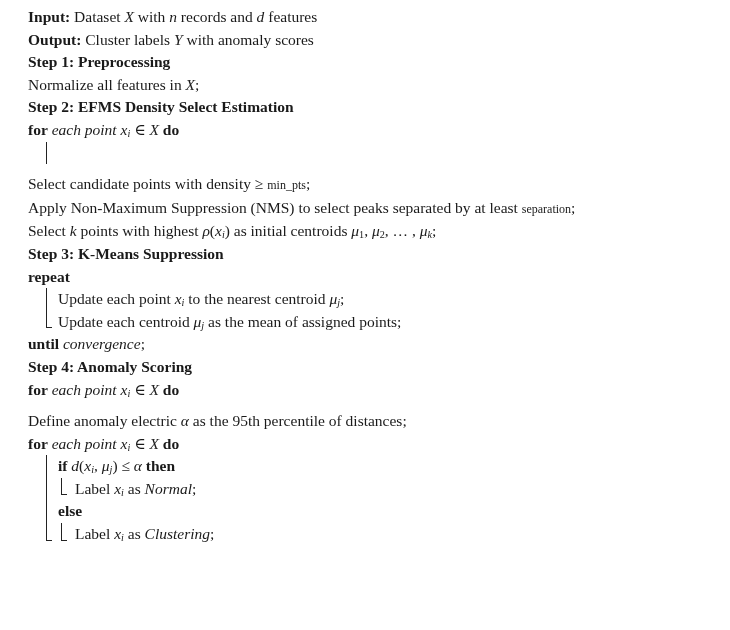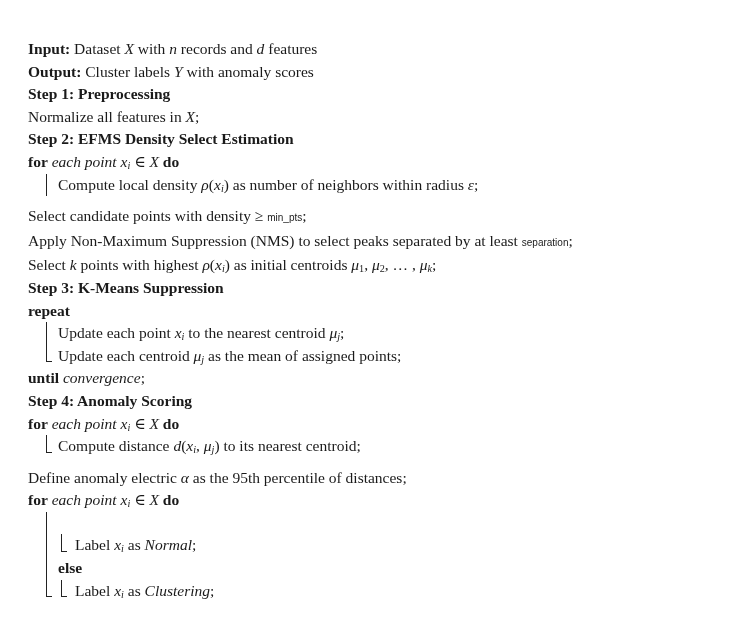--- a/index.html
+++ b/index.html
@@ -3,41 +3,41 @@
 <meta charset="utf-8">
 <style>
   html,body{margin:0;padding:0;}
   body{
     width:730px;height:630px;box-sizing:border-box;overflow:hidden;
     background:#ffffff;color:#1a1a1a;
     font-family:"Liberation Serif","DejaVu Serif",serif;
     font-size:15.5px;
     padding-top:6px;
   }
-  .algo{width:730px;margin-top:32px;}
+  .algo{width:730px;}
   .line{display:flex;align-items:stretch;padding-left:28px;line-height:22.6px;min-height:22.6px;}
   .line.gap{margin-top:9px;}
   .txt{white-space:pre-wrap;}
   
   .br{position:relative;flex:0 0 auto;align-self:stretch;}
   .br0{width:30px;}
   .br1{width:17px;}
   .v{position:absolute;top:0;bottom:0;width:1px;background:#222;}
   .br0 .v{left:18px;}
   .br1 .v{left:3px;}
   .br.foot .v{bottom:5px;}
   .br.foot::after{content:"";position:absolute;bottom:5px;width:6px;height:1px;background:#222;}
   .br0.foot::after{left:18px;}
   .br1.foot::after{left:3px;}
   
   .s-b{font-weight:700;}
   .s-i{font-style:italic;}
   .s-sub{font-size:66%;line-height:0;vertical-align:-0.18em;}
   .s-isub{font-style:italic;font-size:66%;line-height:0;vertical-align:-0.18em;}
-  .s-m{font-family:Liberation Sans, sans-serif;font-size:10px;}
+  .s-m{font-family:Liberation Serif, serif;font-size:12px;}
 </style>
 </head>
 <body>
 
 <div class="algo">
     <div class="line">
       <span class="txt"><span class="s-b">Input:</span><span class="s-n"> Dataset </span><span class="s-i">X</span><span class="s-n"> with </span><span class="s-i">n</span><span class="s-n"> records and </span><span class="s-i">d</span><span class="s-n"> features</span></span>
     </div>
     <div class="line">
       <span class="txt"><span class="s-b">Output:</span><span class="s-n"> Cluster labels </span><span class="s-i">Y</span><span class="s-n"> with anomaly scores</span></span>
@@ -51,21 +51,20 @@
     <div class="line">
       <span class="txt"><span class="s-b">Step 2: EFMS Density Select Estimation</span></span>
     </div>
     <div class="line">
       <span class="txt"><span class="s-b">for</span><span class="s-i"> each point x</span><span class="s-isub">i</span><span class="s-i"> ∈ X </span><span class="s-b">do</span></span>
     </div>
     <div class="line">
       <span class="br br0">
         <span class="v"></span>
       </span>
-      <span class="txt"><span class="s-n">Compute local density </span><span class="s-i">ρ</span><span class="s-n">(</span><span class="s-i">x</span><span class="s-isub">i</span><span class="s-n">) as number of neighbors within radius </span><span class="s-i">ε</span><span class="s-n">;</span></span>
     </div>
     <div class="line gap">
       <span class="txt"><span class="s-n">Select candidate points with density ≥ </span><span class="s-m">min_pts</span><span class="s-n">;</span></span>
     </div>
     <div class="line">
       <span class="txt"><span class="s-n">Apply Non-Maximum Suppression (NMS) to select peaks separated by at least </span><span class="s-m">separation</span><span class="s-n">;</span></span>
     </div>
     <div class="line">
       <span class="txt"><span class="s-n">Select </span><span class="s-i">k</span><span class="s-n"> points with highest </span><span class="s-i">ρ</span><span class="s-n">(</span><span class="s-i">x</span><span class="s-isub">i</span><span class="s-n">) as initial centroids </span><span class="s-i">μ</span><span class="s-sub">1</span><span class="s-n">, </span><span class="s-i">μ</span><span class="s-sub">2</span><span class="s-n">, … , </span><span class="s-i">μ</span><span class="s-isub">k</span><span class="s-n">;</span></span>
     </div>
@@ -89,36 +88,31 @@
     </div>
     <div class="line">
       <span class="txt"><span class="s-b">until</span><span class="s-i"> convergence</span><span class="s-n">;</span></span>
     </div>
     <div class="line">
       <span class="txt"><span class="s-b">Step 4: Anomaly Scoring</span></span>
     </div>
     <div class="line">
       <span class="txt"><span class="s-b">for</span><span class="s-i"> each point x</span><span class="s-isub">i</span><span class="s-i"> ∈ X </span><span class="s-b">do</span></span>
     </div>
-    <div class="line">
-      <span class="br br0 foot">
-        <span class="v"></span>
-      </span>
-      <span class="txt"><span class="s-n">Compute distance </span><span class="s-i">d</span><span class="s-n">(</span><span class="s-i">x</span><span class="s-isub">i</span><span class="s-n">, </span><span class="s-i">μ</span><span class="s-isub">j</span><span class="s-n">) to its nearest centroid;</span></span>
-    </div>
     <div class="line gap">
       <span class="txt"><span class="s-n">Define anomaly electric </span><span class="s-i">α</span><span class="s-n"> as the 95th percentile of distances;</span></span>
     </div>
     <div class="line">
       <span class="txt"><span class="s-b">for</span><span class="s-i"> each point x</span><span class="s-isub">i</span><span class="s-i"> ∈ X </span><span class="s-b">do</span></span>
     </div>
     <div class="line">
       <span class="br br0">
         <span class="v"></span>
       </span>
+      <span class="txt"><span class="s-b">if </span><span class="s-i">d</span><span class="s-n">(</span><span class="s-i">x</span><span class="s-isub">i</span><span class="s-n">, </span><span class="s-i">μ</span><span class="s-isub">j</span><span class="s-n">) ≤ </span><span class="s-i">α</span><span class="s-b"> then</span></span>
     </div>
     <div class="line">
       <span class="br br0">
         <span class="v"></span>
       </span>
       <span class="br br1 foot">
         <span class="v"></span>
       </span>
       <span class="txt"><span class="s-n">Label </span><span class="s-i">x</span><span class="s-isub">i</span><span class="s-n"> as </span><span class="s-i">Normal</span><span class="s-n">;</span></span>
     </div>

